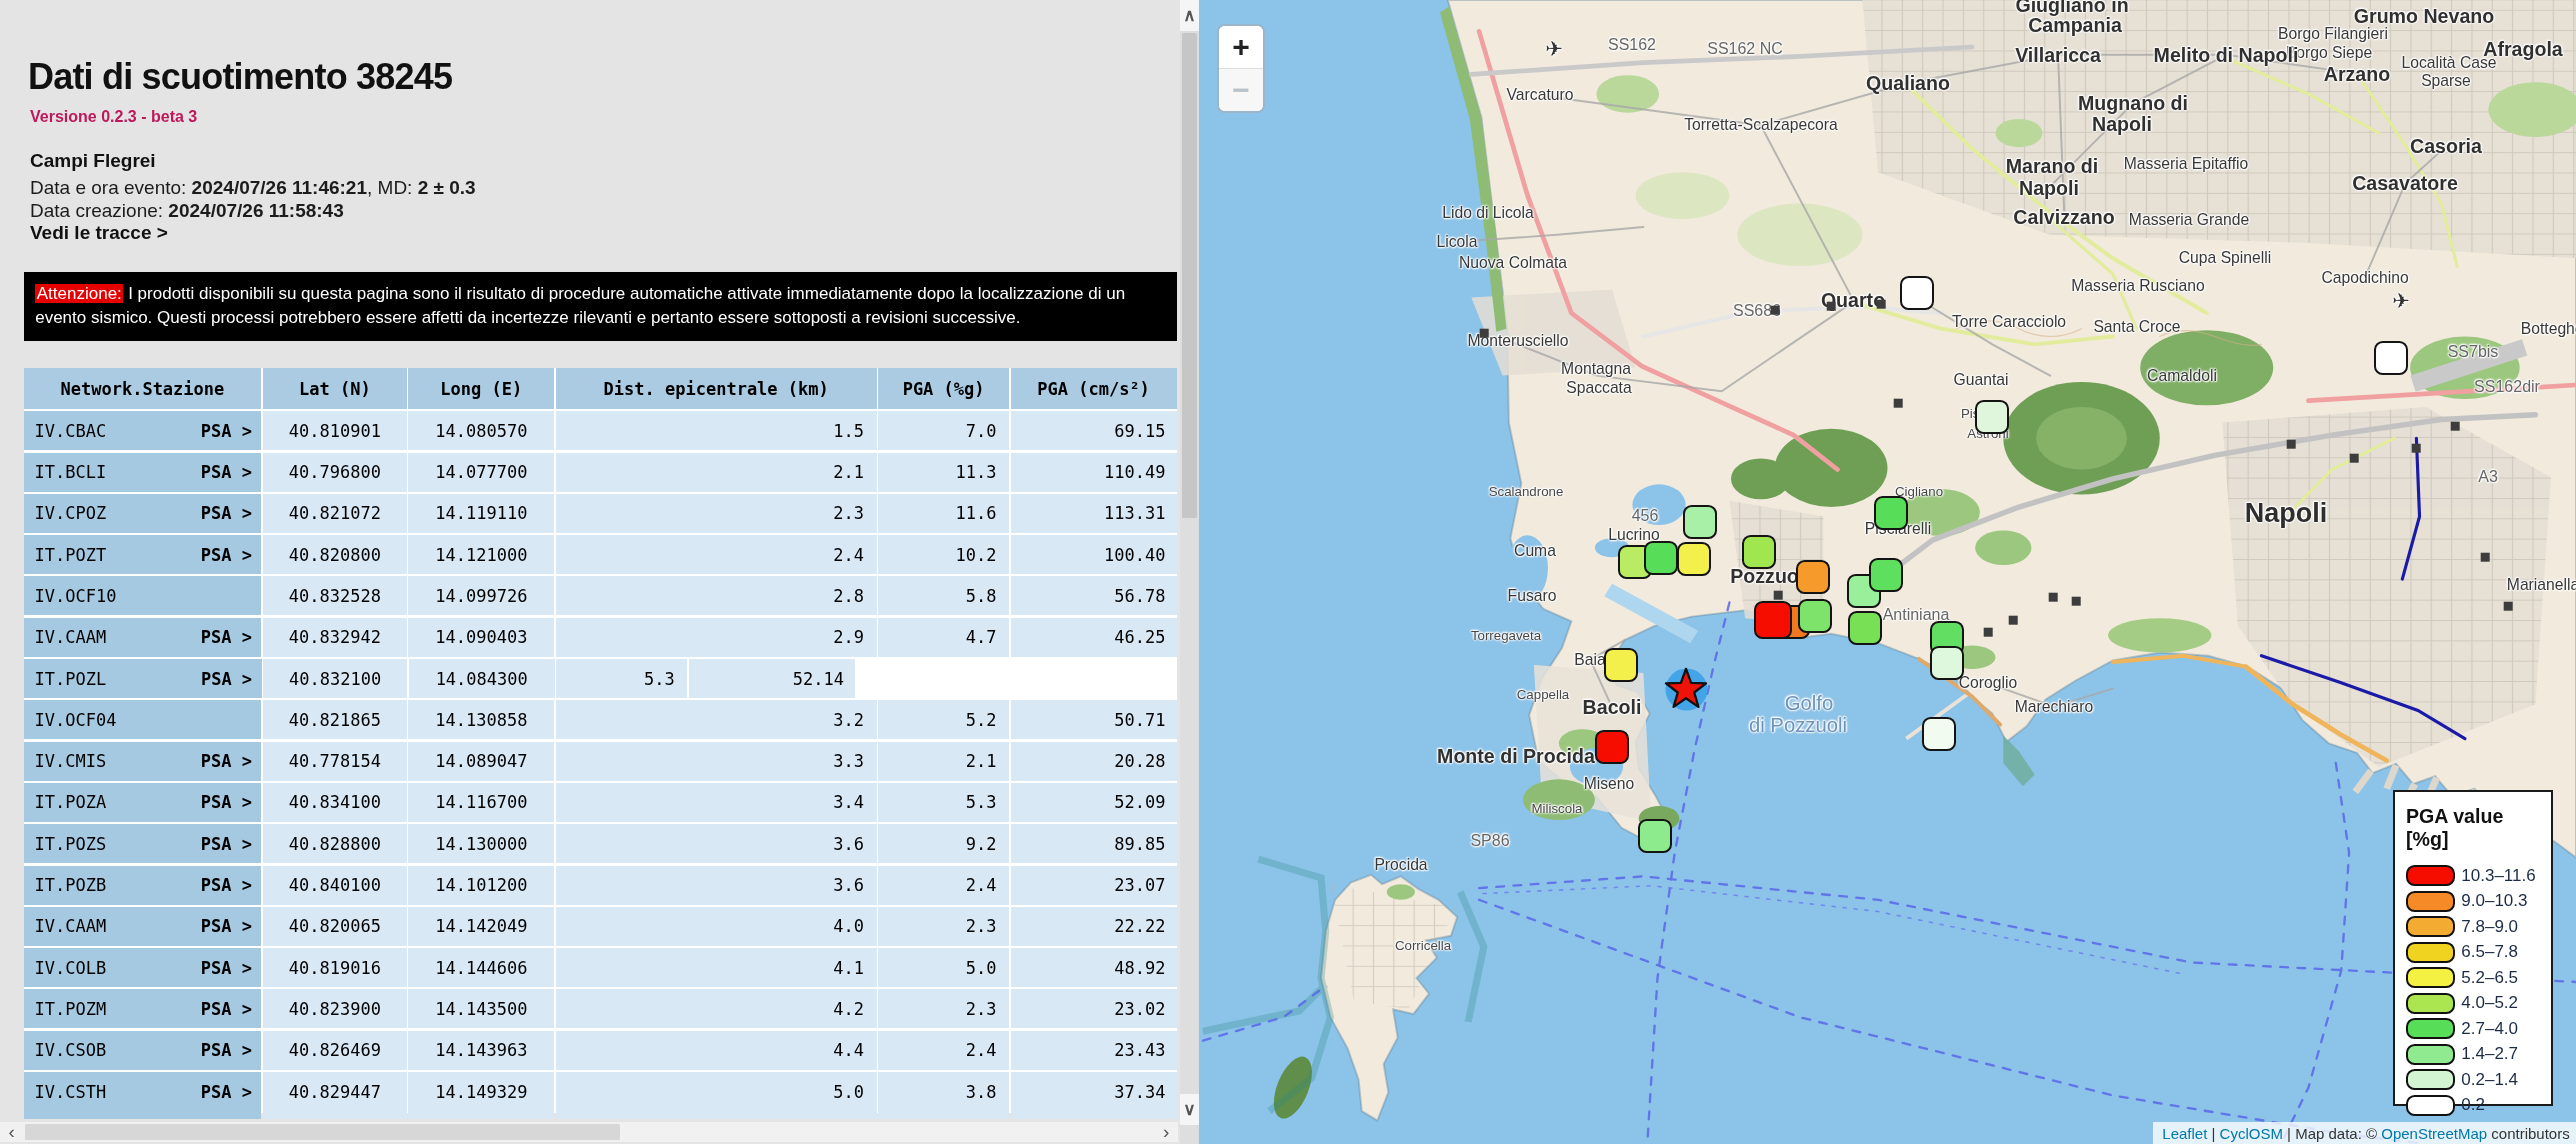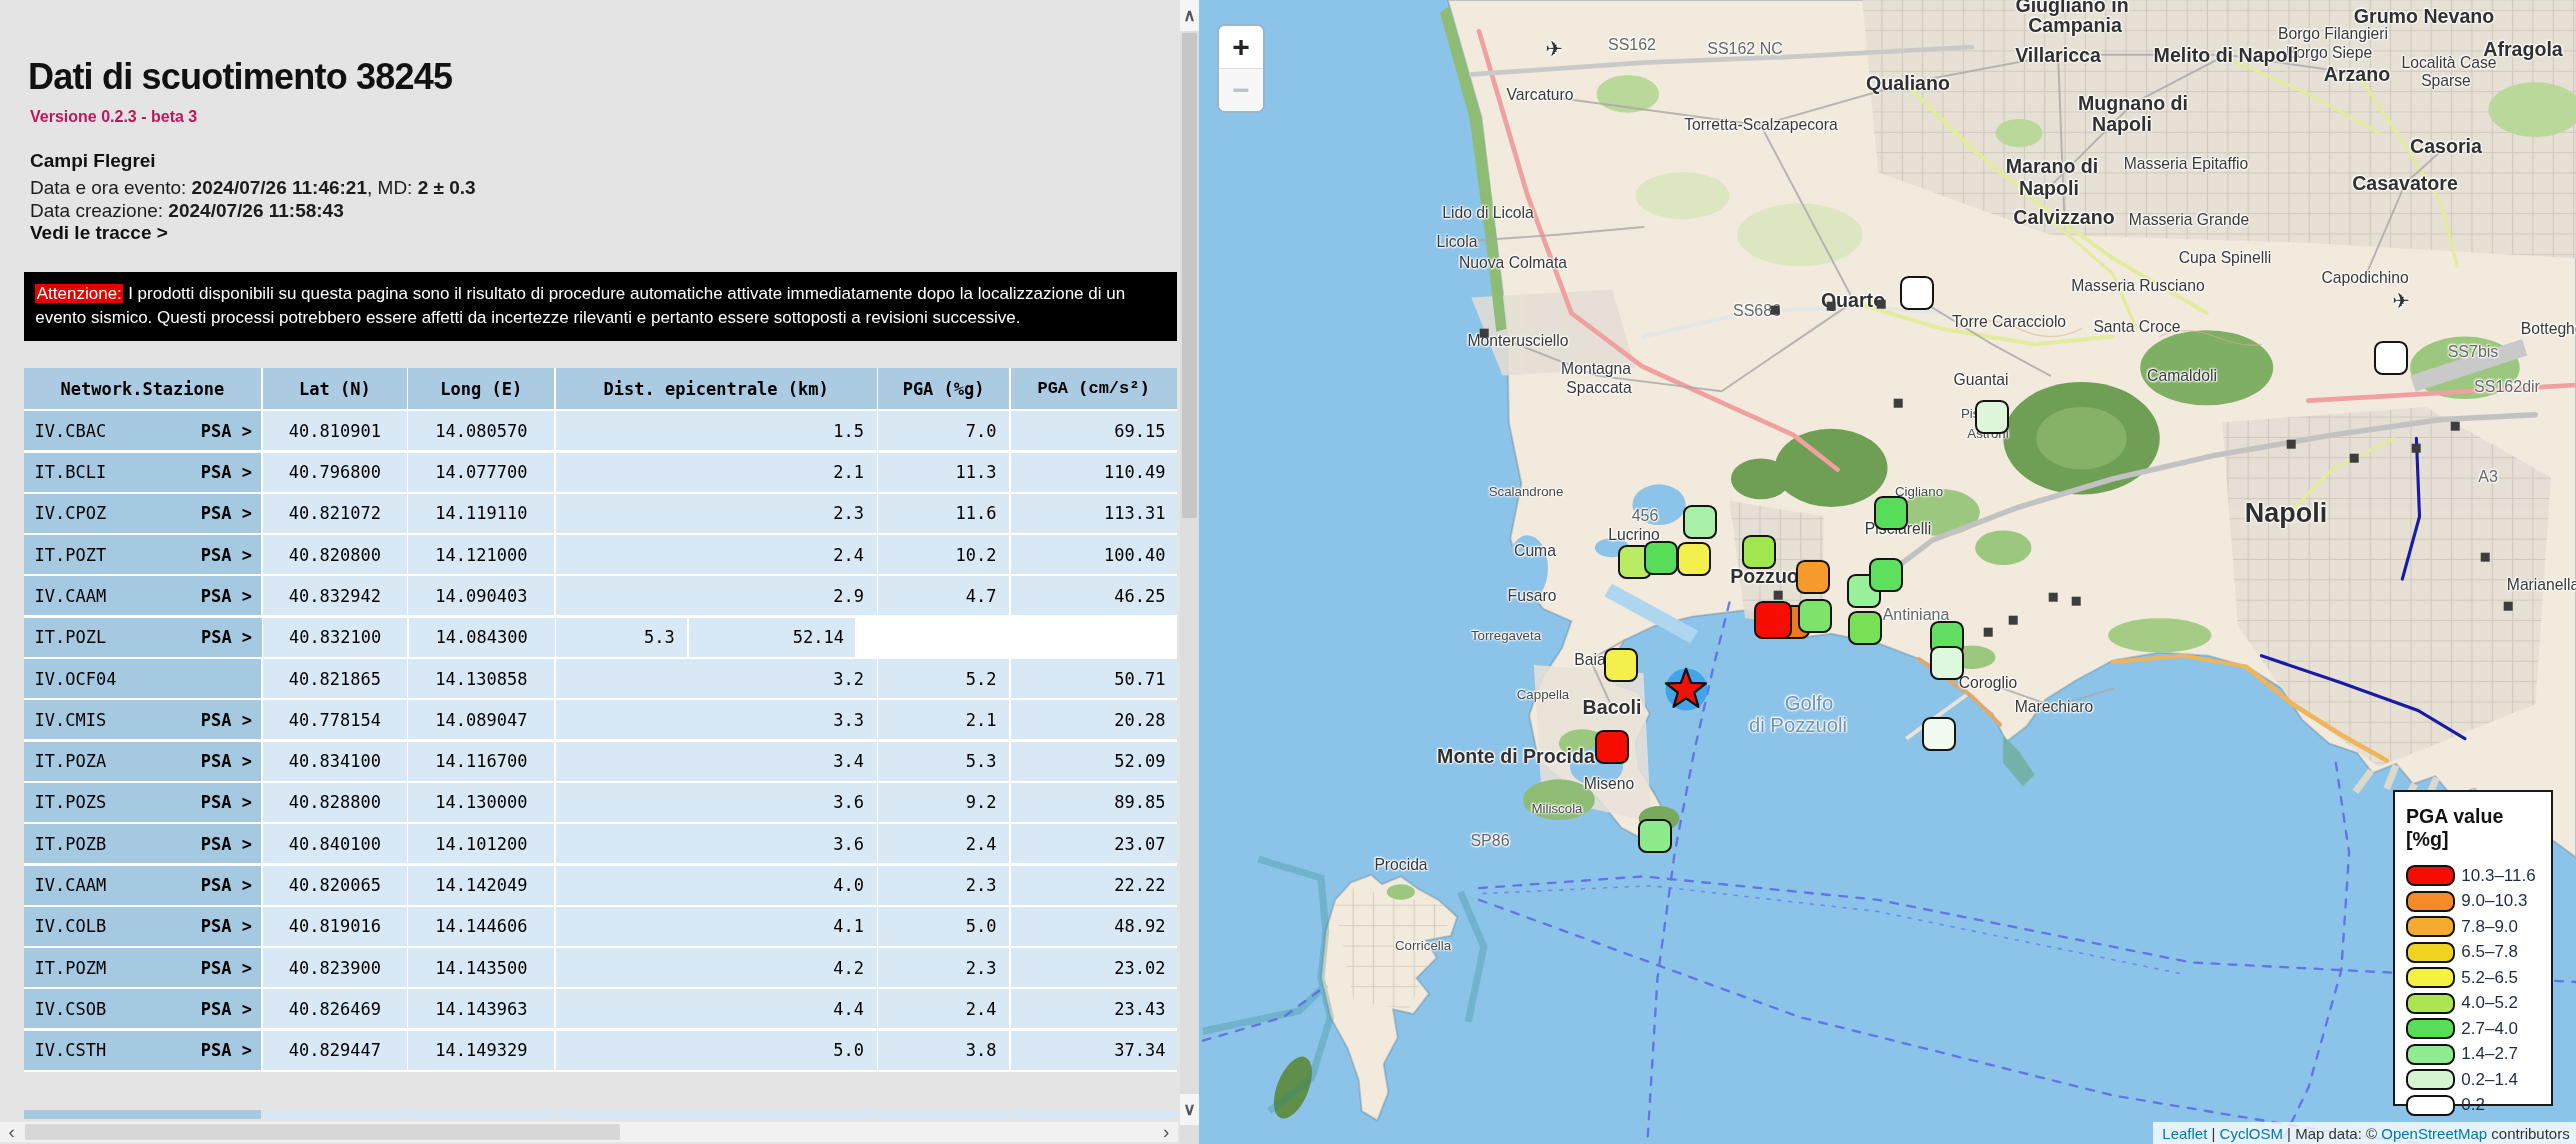--- a/index.html
+++ b/index.html
@@ -94,21 +94,21 @@
       <span class="hl">Attenzione:</span><span> I prodotti disponibili su questa pagina sono il risultato di procedure automatiche attivate immediatamente dopo la localizzazione di un evento sismico. Questi processi potrebbero essere affetti da incertezze rilevanti e pertanto essere sottoposti a revisioni successive.</span>
     </div>
 
     <div id="data-table">
       <div class="t-hrow">
         <div class="cell c1">Network.Stazione</div>
         <div class="cell c2">Lat (N)</div>
         <div class="cell c3">Long (E)</div>
         <div class="cell c4" style="justify-content:center;padding:0;">Dist. epicentrale (km)</div>
         <div class="cell c5" style="justify-content:center;padding:0;">PGA (%g)</div>
-        <div class="cell c6" style="justify-content:center;padding:12px;font-family:Liberation Mono, monospace;">PGA (cm/s²)</div>
+        <div class="cell c6" style="justify-content:center;padding:12px;">PGA (cm/s²)</div>
       </div>
       <div id="table-body">
           <div class="t-row">
             <div class="cell c1">
               <span>IV.CBAC</span>
               <span class="psa">PSA &gt;</span>
             </div>
             <div class="cell c2">40.810901</div>
             <div class="cell c3">14.080570</div>
             <div class="cell c4">1.5</div>
@@ -140,20 +140,30 @@
           <div class="t-row">
             <div class="cell c1">
               <span>IT.POZT</span>
               <span class="psa">PSA &gt;</span>
             </div>
             <div class="cell c2">40.820800</div>
             <div class="cell c3">14.121000</div>
             <div class="cell c4">2.4</div>
             <div class="cell c5">10.2</div>
             <div class="cell c6">100.40</div>
+          </div>
+          <div class="t-row">
+            <div class="cell c1">
+              <span>IV.OCF10</span>
+            </div>
+            <div class="cell c2">40.832528</div>
+            <div class="cell c3">14.099726</div>
+            <div class="cell c4">2.8</div>
+            <div class="cell c5">5.8</div>
+            <div class="cell c6">56.78</div>
           </div>
           <div class="t-row">
             <div class="cell c1">
               <span>IV.CAAM</span>
               <span class="psa">PSA &gt;</span>
             </div>
             <div class="cell c2">40.832942</div>
             <div class="cell c3">14.090403</div>
             <div class="cell c4">2.9</div>
             <div class="cell c5">4.7</div>

